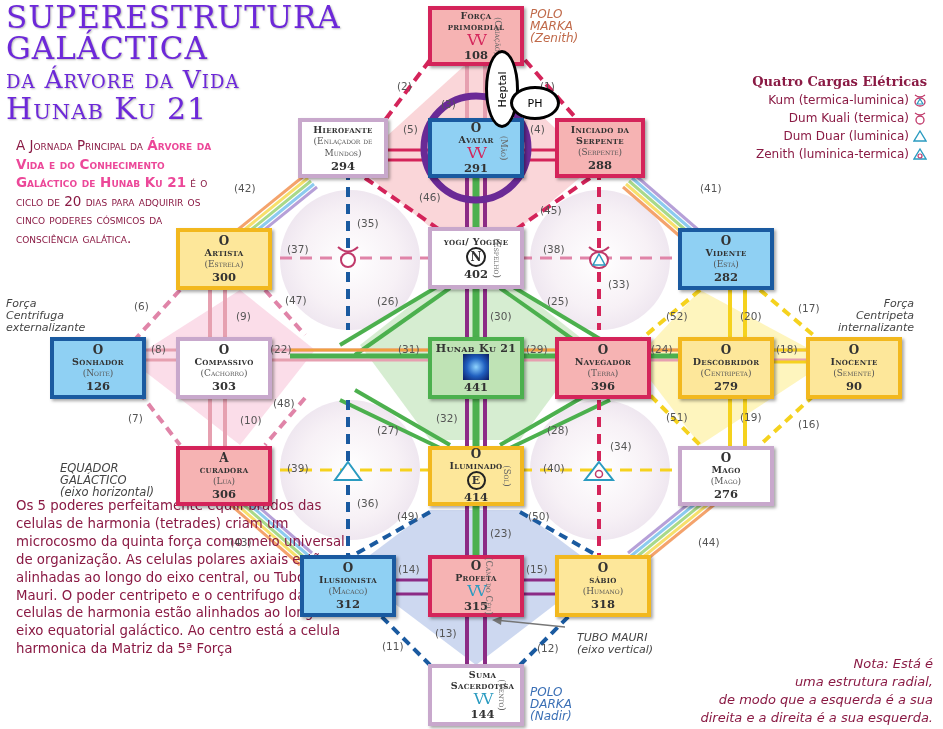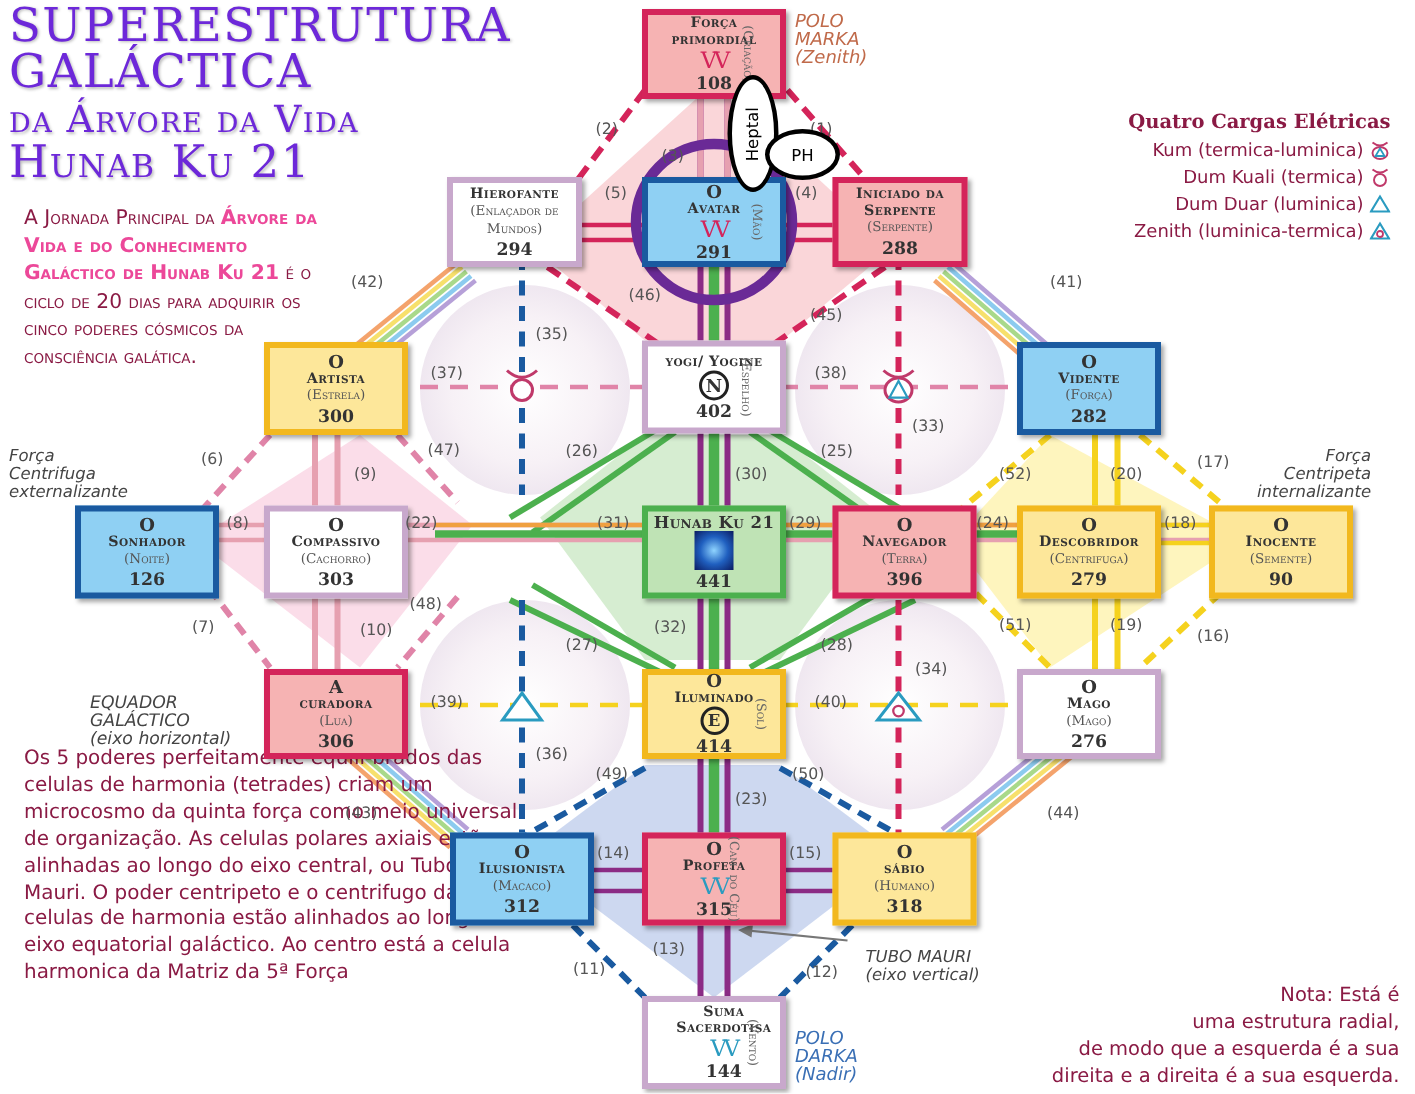--- a/index.html
+++ b/index.html
@@ -18,21 +18,21 @@
   .intro b { color:#ec4899; }
   .legend { position:absolute; right:16px; top:73px; text-align:right; color:#8a1a44;
             font-family:"DejaVu Sans", sans-serif; font-size:12px; line-height:18px; }
   .legend .lt { font-weight:bold; font-family:"DejaVu Serif", serif; font-size:13px; }
   .legend .li { display:flex; justify-content:flex-end; align-items:center; gap:4px; }
   .legend svg { width:14px; height:14px; }
   .side { position:absolute; font-family:"DejaVu Sans", sans-serif; font-style:italic; color:#444; font-size:11px; line-height:12px; }
   .bottomtext { position:absolute; left:16px; top:497px; width:330px; color:#8a1a44;
                 font-family:"DejaVu Sans", sans-serif; font-size:13.3px; line-height:17.9px; }
   .nota { position:absolute; right:10px; top:655px; text-align:right; color:#8a1a44;
-          font-family:"DejaVu Sans", sans-serif; font-size:13px; line-height:18px; }
+          font-family:"DejaVu Sans", sans-serif; font-style:italic; font-size:13px; line-height:18px; }
   .node { position:absolute; box-sizing:border-box; text-align:center; font-family:"DejaVu Serif", serif;
           color:#333; box-shadow:2px 2px 3px rgba(0,0,0,0.35); display:flex; flex-direction:column;
           justify-content:center; align-items:center; }
   .node .o { font-weight:bold; font-size:12px; line-height:12px; }
   .node .nm { font-weight:bold; font-size:9.5px; line-height:11px; font-variant:small-caps; letter-spacing:0.3px; }
   .node .sub { font-size:9px; line-height:12px; font-variant:small-caps; color:#555; }
   .node .num { font-weight:bold; font-size:11.5px; line-height:14px;text-align:right; }
   .node .vert { position:absolute; right:3px; top:50%; transform:translateY(-50%) rotate(90deg);
                 font-size:8.5px; color:#666; font-variant:small-caps; white-space:nowrap; }
   .blue { background:#8fd0f3; border:4px solid #1a5aa0; }
@@ -302,21 +302,21 @@
 <div class="node white" style="left:428px;top:227px;width:96px;height:62px;">
   <div class="nm">yogi/ Yogine</div>
   <div style="border:2px solid #222;border-radius:50%;width:16px;height:16px;font-size:12px;line-height:16px;font-weight:bold;">N</div>
   <div class="num">402</div>
   <div class="vert">(Espelho)</div>
 </div>
 
 <div class="node blue" style="left:678px;top:228px;width:96px;height:62px;">
   <div class="o">O</div>
   <div class="nm">Vidente</div>
-  <div class="sub">(Força)</div>
+  <div class="sub">(Está)</div>
   <div class="num">282</div>
 </div>
 
 <div class="node blue" style="left:50px;top:337px;width:96px;height:62px;">
   <div class="o">O</div>
   <div class="nm">Sonhador</div>
   <div class="sub">(Noite)</div>
   <div class="num">126</div>
 </div>
 
@@ -337,21 +337,21 @@
 <div class="node pink" style="left:555px;top:337px;width:96px;height:62px;">
   <div class="o">O</div>
   <div class="nm">Navegador</div>
   <div class="sub">(Terra)</div>
   <div class="num">396</div>
 </div>
 
 <div class="node yellow" style="left:678px;top:337px;width:96px;height:62px;">
   <div class="o">O</div>
   <div class="nm">Descobridor</div>
-  <div class="sub">(Centrifuga)</div>
+  <div class="sub">(Centripeta)</div>
   <div class="num">279</div>
 </div>
 
 <div class="node yellow" style="left:806px;top:337px;width:96px;height:62px;">
   <div class="o">O</div>
   <div class="nm">Inocente</div>
   <div class="sub">(Semente)</div>
   <div class="num">90</div>
 </div>
 

